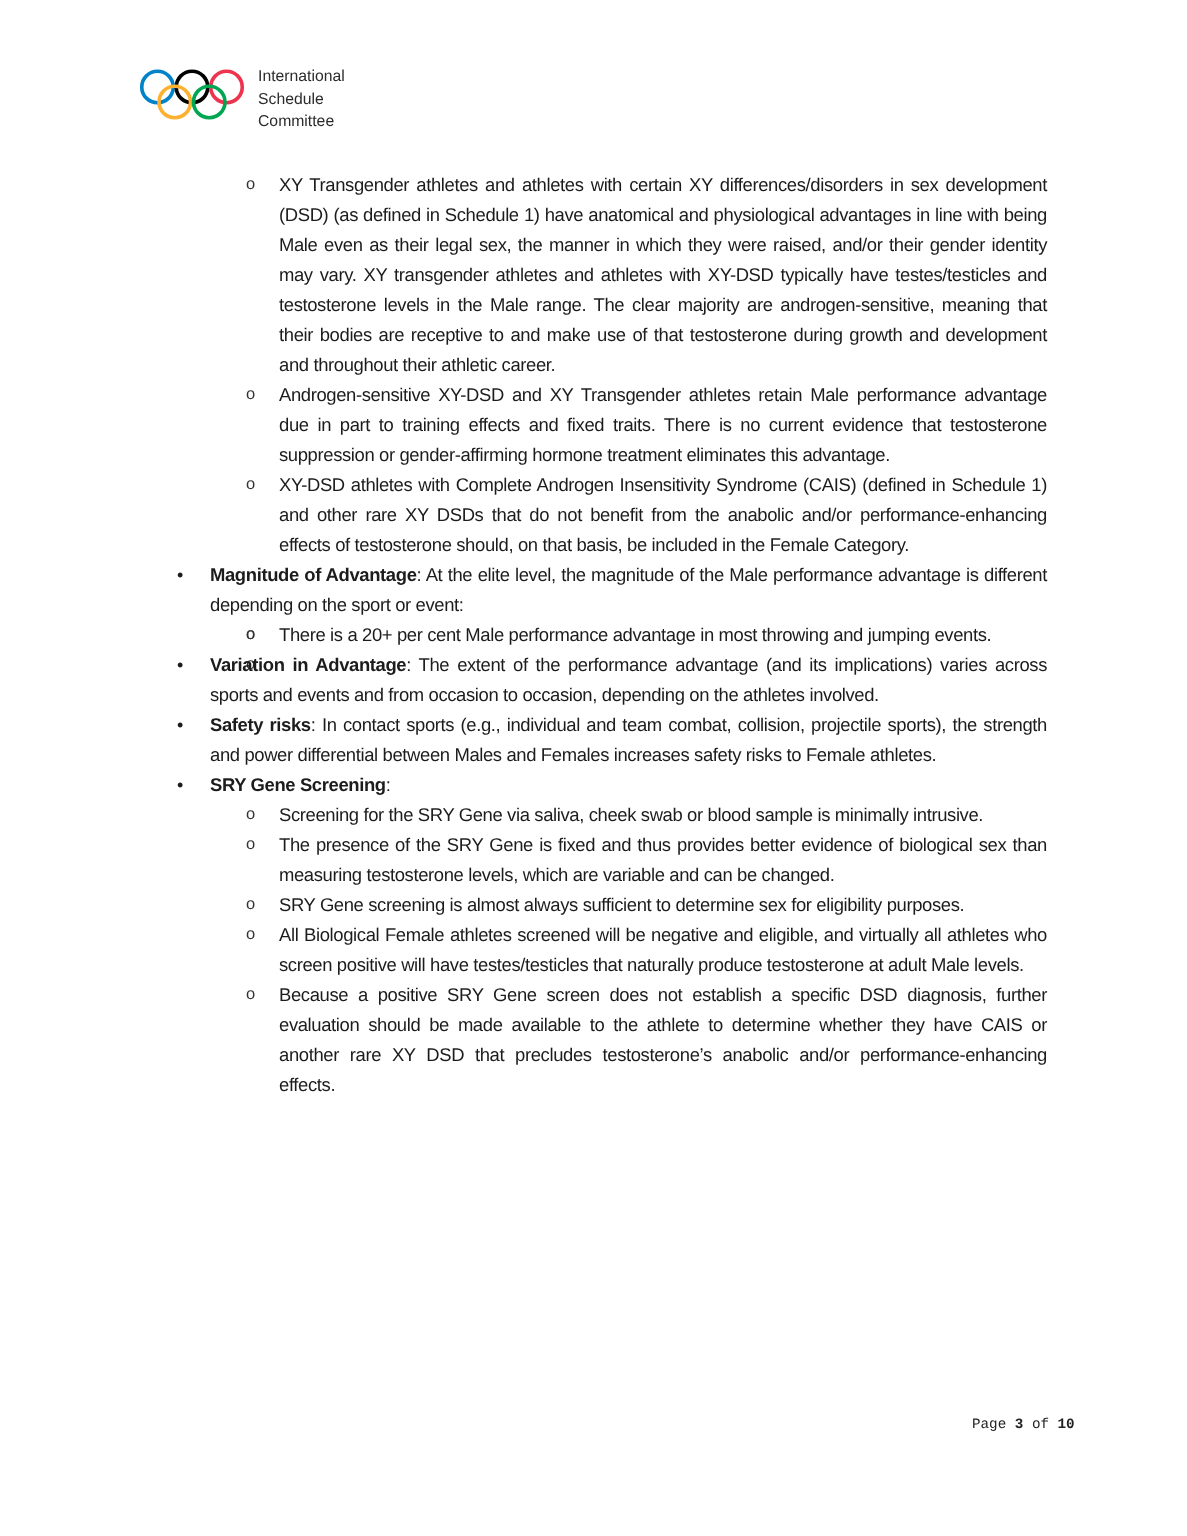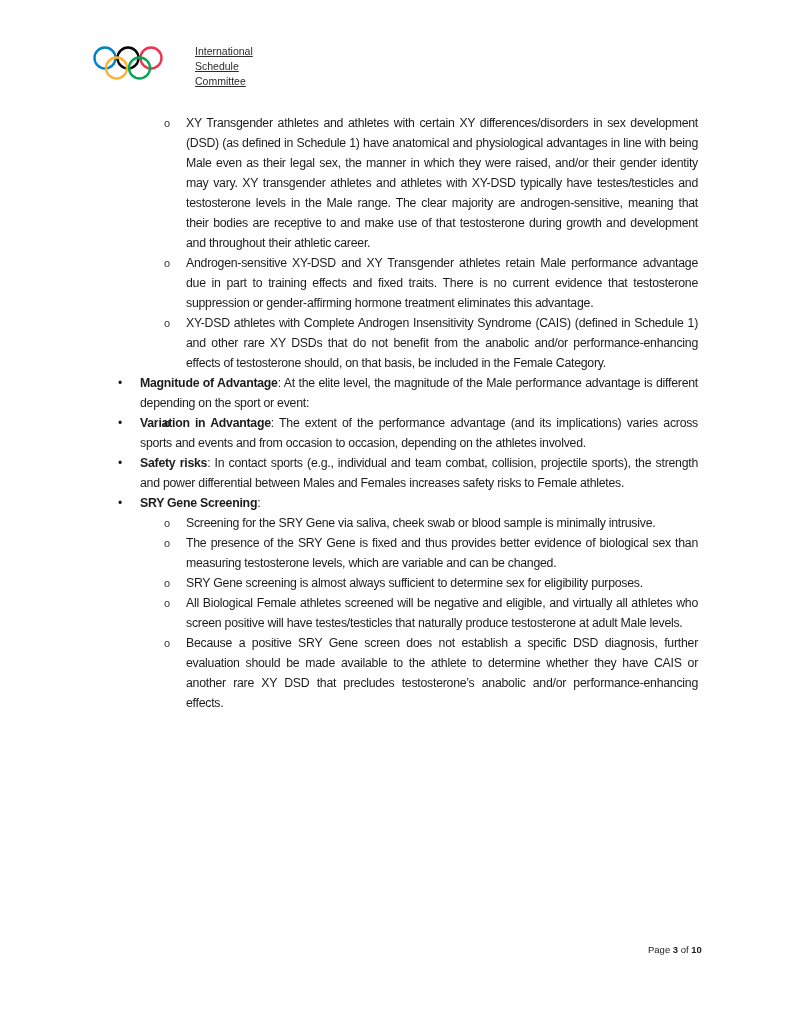--- a/index.html
+++ b/index.html
@@ -1,33 +1,33 @@
 <!DOCTYPE html>
 <html><head>
 <meta charset="utf-8">
 <style>
   html, body { margin: 0; padding: 0; background: #ffffff; }
   body { width: 791px; height: 1024px; position: relative; overflow: hidden; }
   .page { position: absolute; left: 0; top: 0; width: 791px; height: 1024px; background: #fff; }
   .logo { position: absolute; left: 90px; top: 40px; width: 180px; height: 50px; }
   .logo svg { position: absolute; left: 0; top: 0; }
-  .logo-text { position: absolute; left: 105px; top: 4px; font-family: "Liberation Sans", sans-serif; font-size: 10.5px; line-height: 15px; color: #2b2b2b; text-decoration: underline; }
+  .logo-text { position: absolute; left: 82px; top: 4px; font-family: "Liberation Sans", sans-serif; font-size: 10.5px; line-height: 15px; color: #2b2b2b; }
   .logo-text div { white-space: nowrap; }
   .content { position: absolute; left: 112px; top: 113px; width: 590px;
              font-family: "Liberation Sans", sans-serif; font-size: 12.3px; line-height: 20px;
              color: #1c1c1c; letter-spacing: -0.25px; }
   .item { position: relative; text-align: justify; }
   .lvl1 { padding-left: 28px; width: 558px; }
   .lvl2 { padding-left: 74px; width: 512px; }
   .bullet { position: absolute; top: 0; font-size: 12px; }
   .lvl1 > .bullet { left: 6px; }
   .lvl2 > .bullet { left: 52px; font-size: 11px; color: #333; }
   .para { display: block; }
   b { font-weight: bold; }
-  .footer { position: absolute; left: 648px; top: 944px; font-family: Liberation Sans, sans-serif; font-size: 9.5px; color: #222; white-space: nowrap; }
+  .footer { position: absolute; left: 648px; top: 944px; font-family: Liberation Mono, monospace; font-size: 9.5px; color: #222; white-space: nowrap; }
 </style>
 </head>
 <body>
 
 <div class="page">
 
   <div class="logo">
     <svg width="90" height="50" viewBox="0 0 90 50">
       <circle cx="15" cy="18" r="10.5" fill="none" stroke="#0081C8" stroke-width="2.4"></circle>
       <circle cx="38" cy="18" r="10.5" fill="none" stroke="#000000" stroke-width="2.4"></circle>
@@ -59,20 +59,21 @@
 
     <div class="item lvl1">
       <span class="bullet">•</span>
       <span class="para"><b>Magnitude of Advantage</b><span>: At the elite level, the magnitude of the Male performance advantage is different depending on the sport or event:</span></span>
     </div>
     <div class="item lvl2">
       <span class="bullet">o</span>
     </div>
     <div class="item lvl2">
       <span class="bullet">o</span>
+      <span class="para">There is a 20+ per cent Male performance advantage in most throwing and jumping events.</span>
     </div>
     <div class="item lvl2">
       <span class="bullet">o</span>
     </div>
 
     <div class="item lvl1">
       <span class="bullet">•</span>
       <span class="para"><b>Variation in Advantage</b><span>: The extent of the performance advantage (and its implications) varies across sports and events and from occasion to occasion, depending on the athletes involved.</span></span>
     </div>
 

